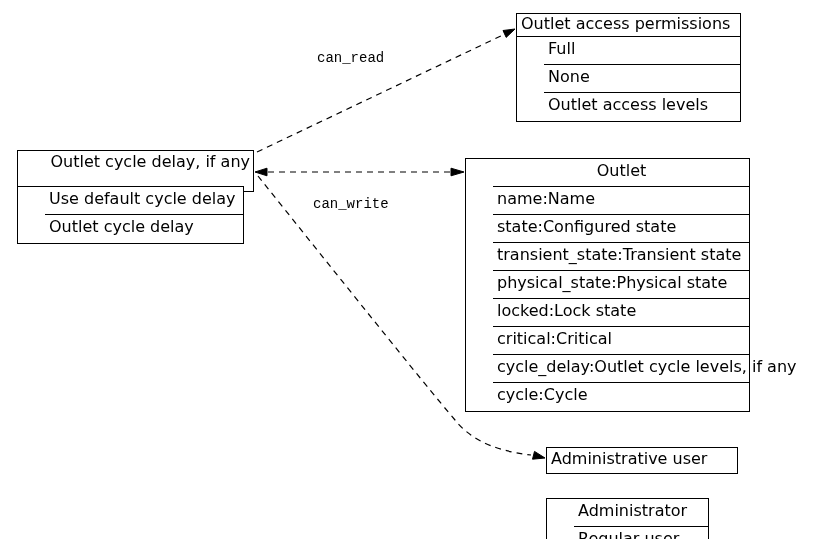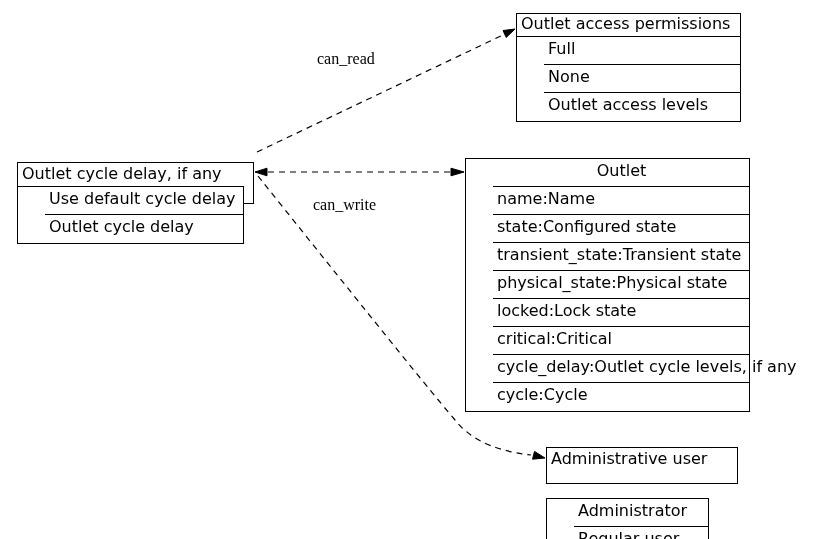--- a/index.html
+++ b/index.html
@@ -25,22 +25,22 @@
     border-bottom:1px solid #000;
     font-size:16px;
     padding:2px 3px 0 4px;
     box-sizing:border-box;
     white-space:nowrap;
   }
   .row:last-child{border-bottom:none;}
   .center{text-align:center;}
   .edge-label{
     position:absolute;
-    font-family:Liberation Serif, serif;
-    font-size:16px;
+    font-family:Liberation Mono, monospace;
+    font-size:14px;
     white-space:nowrap;
   }
   svg.edges{position:absolute;left:0;top:0;width:833px;height:539px;}
   svg.edges path{fill:none;stroke:#000;stroke-width:1.2;stroke-dasharray:6 5;}
   svg.edges polygon{fill:#000;stroke:#000;}
 </style>
 </head>
 <body>
 
 <div id="canvas">
@@ -60,21 +60,21 @@
 
     <g>
       <path d="M258,176 C330,266 425,385 455,420 C468,436 488,450 531,455"></path>
       <polygon points="545,458 532.5,459.2 534.5,451.4"></polygon>
     </g>
   </svg>
 
   <div class="edge-label" style="left:317px;top:50px;">can_read</div>
   <div class="edge-label" style="left:313px;top:196px;">can_write</div>
 
-  <div class="abs title-cell" style="left:17px;top:162px;width:237px;height:42px;">Outlet cycle delay, if any</div>
+  <div class="abs title-cell" style="left:17px;top:150px;width:237px;height:42px;text-align:right;">Outlet cycle delay, if any</div>
   <div class="abs rows" style="left:17px;top:186px;width:227px;">
     <div class="row">Use default cycle delay</div>
     <div class="row">Outlet cycle delay</div>
   </div>
 
   <div class="abs title-cell" style="left:516px;top:13px;width:225px;height:24px;padding-top:0;">Outlet access permissions</div>
   <div class="abs rows" style="left:516px;top:36px;width:225px;">
     <div class="row">Full</div>
     <div class="row">None</div>
     <div class="row">Outlet access levels</div>
@@ -85,19 +85,19 @@
     <div class="row">name:Name</div>
     <div class="row">state:Configured state</div>
     <div class="row">transient_state:Transient state</div>
     <div class="row">physical_state:Physical state</div>
     <div class="row">locked:Lock state</div>
     <div class="row">critical:Critical</div>
     <div class="row">cycle_delay:Outlet cycle levels, if any</div>
     <div class="row">cycle:Cycle</div>
   </div>
 
-  <div class="abs title-cell" style="left:546px;top:447px;width:192px;height:37px;">Administrative user</div>
+  <div class="abs title-cell" style="left:546px;top:447px;width:192px;height:27px;">Administrative user</div>
   <div class="abs rows" style="left:546px;top:473px;width:163px;margin-top:25px;">
     <div class="row">Administrator</div>
     <div class="row">Regular user</div>
   </div>
 
 </div>
 
 </body></html>

